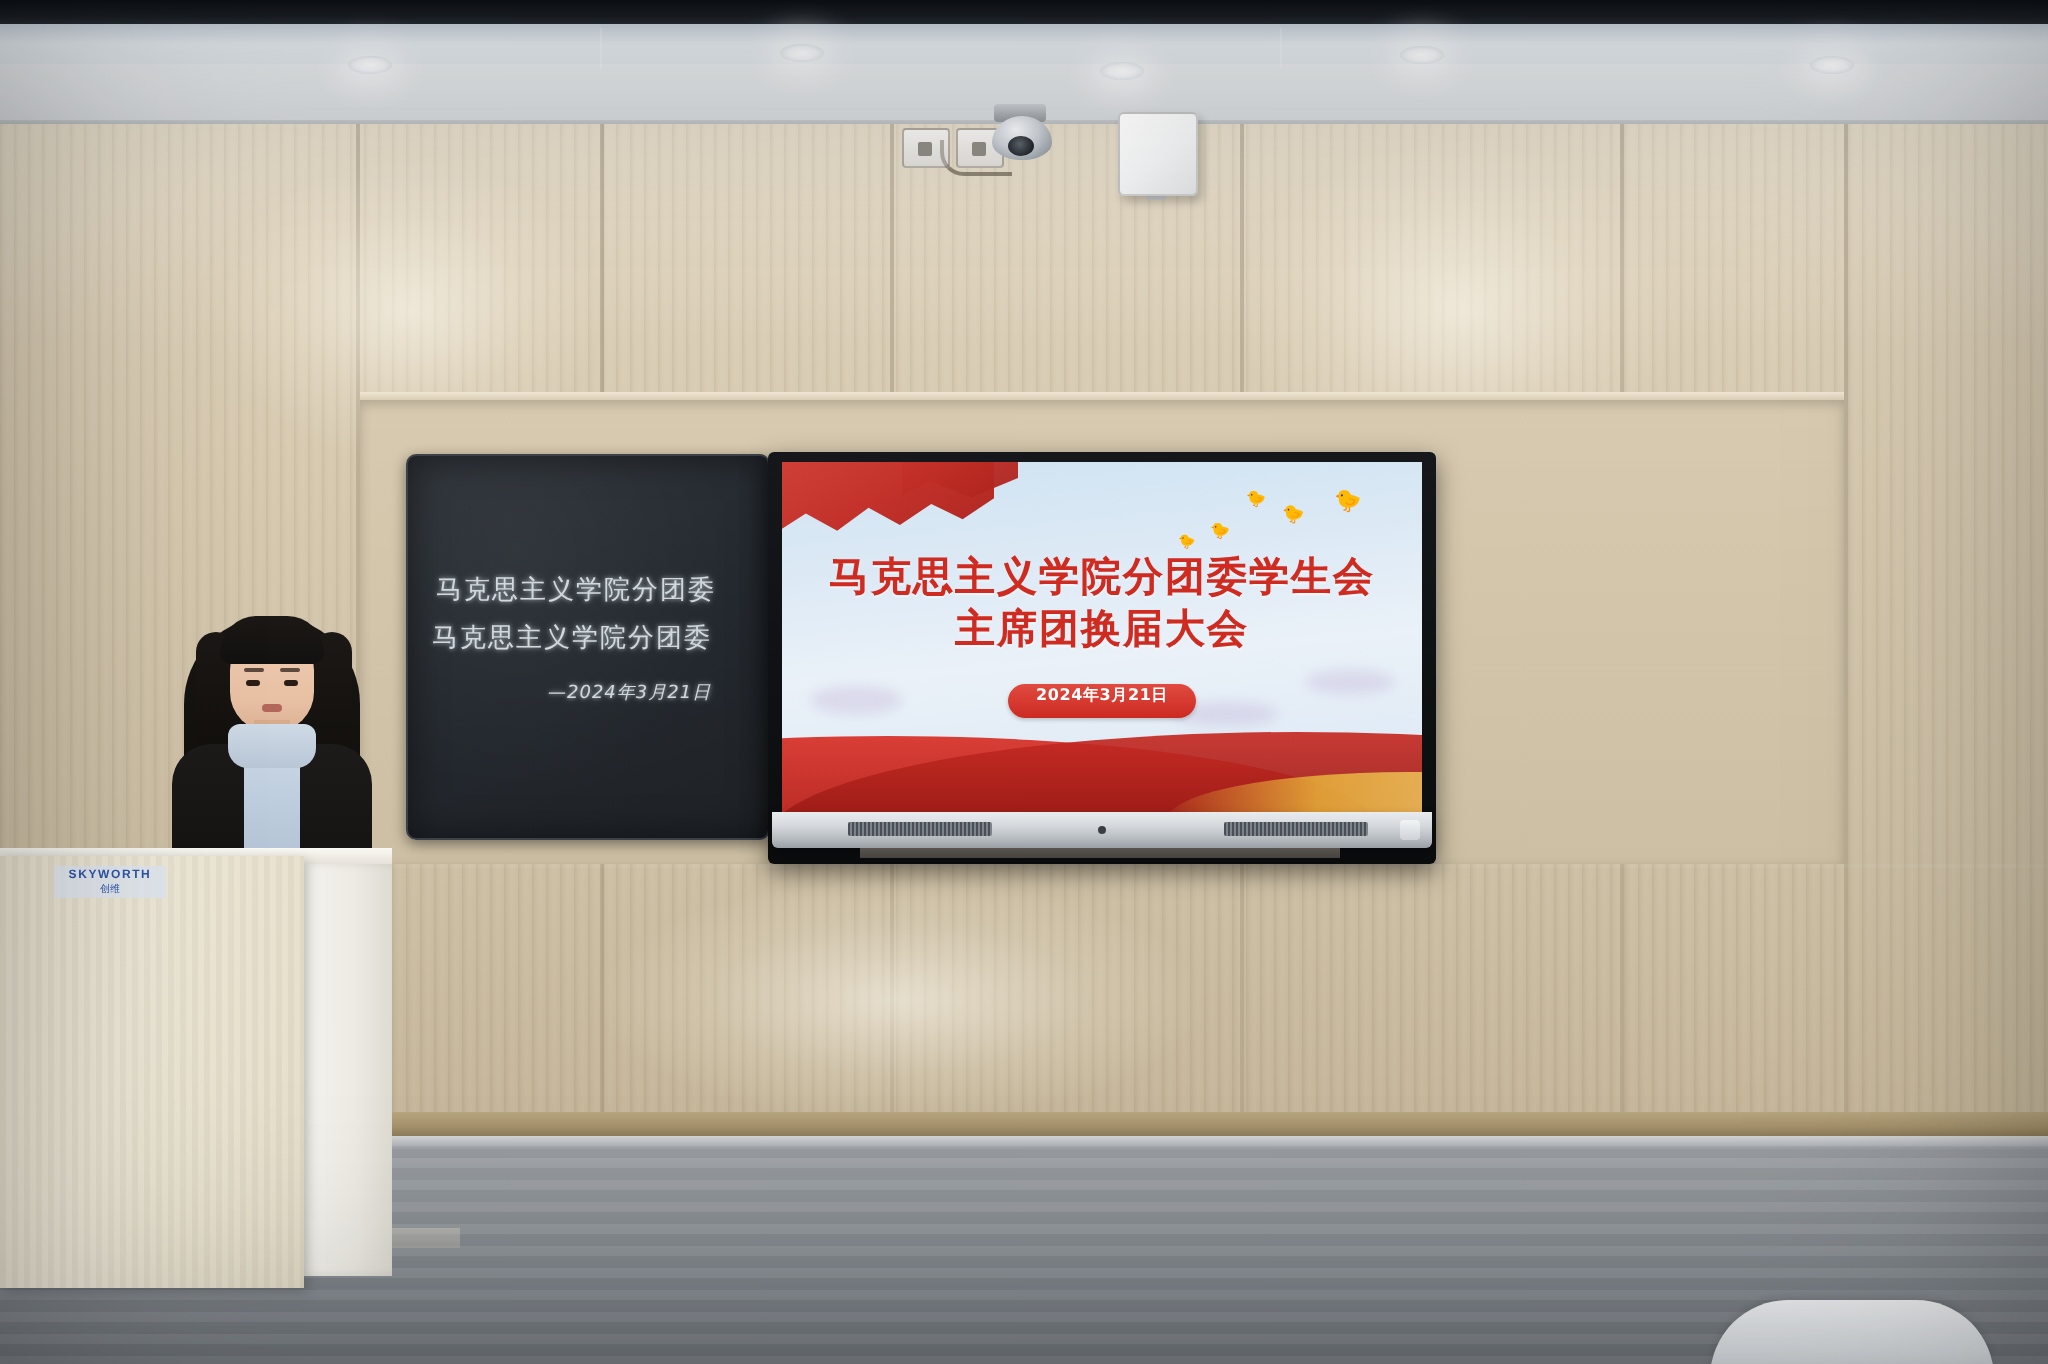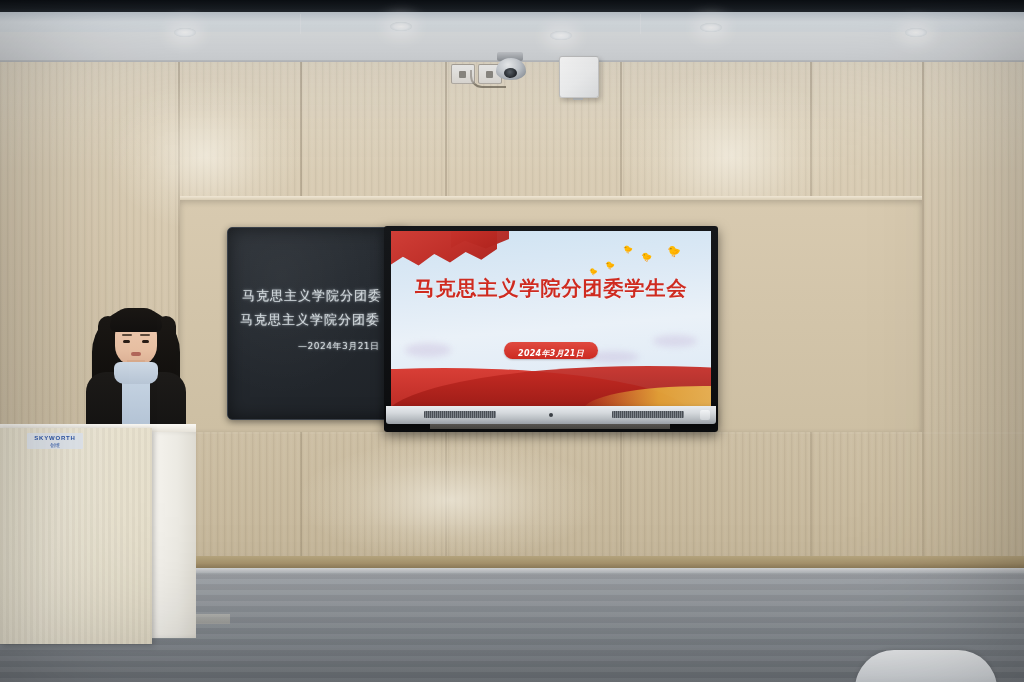--- a/index.html
+++ b/index.html
@@ -112,22 +112,22 @@
   .mist{position:absolute;border-radius:50%;background:rgba(173,140,196,.22);filter:blur(3px);}
   .bird{position:absolute;color:#c4546b;font-size:9px;line-height:9px;}
   .bird.g{color:#9fc24a;}
   .bird.p{color:#b07fc0;}
   .slide-title{position:absolute;left:0;width:320px;text-align:center;
     font-family:"DejaVu Sans",sans-serif;font-weight:bold;color:#cf2b20;
     text-shadow:0 1px 1px rgba(255,255,255,.55);}
   .t1{top:44px;font-size:20px;letter-spacing:1px;}
   .t2{top:70px;font-size:20px;letter-spacing:1px;}
   .date-pill{position:absolute;left:113px;top:111px;width:94px;height:17px;border-radius:9px;
-    background:linear-gradient(180deg,#e04a40,#cc2a21);display:flex;align-items:flex-end;justify-content:center;
-    box-shadow:0 1px 2px rgba(0,0,0,.2);font-style:italic;}
+    background:linear-gradient(180deg,#e04a40,#cc2a21);display:flex;align-items:flex-start;justify-content:center;
+    box-shadow:0 1px 2px rgba(0,0,0,.2);}
   .date-pill span{color:#fff;font-family:"DejaVu Sans",sans-serif;font-size:8px;font-weight:bold;letter-spacing:.3px;}
 
   
   .podium-front{position:absolute;left:0;top:428px;width:152px;height:216px;
     background:
       repeating-linear-gradient(90deg,rgba(0,0,0,.03) 0 3px,rgba(255,255,255,.03) 3px 6px),
       linear-gradient(100deg,#e9e3d0 0%,#efe9d8 40%,#e3dcc7 100%);
     box-shadow:2px 2px 6px rgba(0,0,0,.18);}
   .podium-side{position:absolute;left:150px;top:432px;width:46px;height:206px;
     background:linear-gradient(90deg,#f6f4ef 0%,#eceae3 60%,#dedbd2 100%);
@@ -217,43 +217,44 @@
   <div class="socket" style="left:478px;top:64px;width:22px;height:18px;">
       <i></i>
     </div>
   <div class="cam-cable"></div>
   <div class="cam-mount"></div>
   <div class="cam-dome"></div>
   <div class="cam-lens"></div>
   <div class="ap-mount"></div>
   <div class="ap-box"></div>
 
-  <div class="bb" style="left:203px;top:227px;width:180px;height:191px;margin-left:24px;">
+  <div class="bb" style="left:203px;top:227px;width:180px;height:191px;">
     <div class="chalk chalk-l" style="left:14px;top:58px;">马克思主义学院分团委</div>
     <div class="chalk chalk-l" style="left:12px;top:82px;">马克思主义学院分团委</div>
-    <div class="chalk chalk-date" style="left:70px;top:112px;">—2024年3月21日</div>
+    <div class="chalk chalk-date" style="left:70px;top:112px;font-style:italic;">—2024年3月21日</div>
   </div>
 
 
   <div class="tv-body"></div>
   <div class="tv-screen">
     <div class="flag-tl"></div>
     <div class="flag-tl2"></div>
 
     <div class="mist" style="left:14px;top:112px;width:46px;height:14px;"></div>
     <div class="mist" style="left:196px;top:120px;width:52px;height:12px;"></div>
     <div class="mist" style="left:262px;top:104px;width:44px;height:12px;"></div>
 
     <div class="bird" style="left:276px;top:16px;font-size:11px;">🐤</div>
     <div class="bird" style="left:250px;top:22px;">🐤</div>
     <div class="bird p" style="left:232px;top:14px;font-size:8px;">🐤</div>
     <div class="bird g" style="left:214px;top:30px;font-size:8px;">🐤</div>
     <div class="bird" style="left:198px;top:36px;font-size:7px;">🐤</div>
 
     <div class="slide-title t1">马克思主义学院分团委学生会</div>
+    <div class="slide-title t2">主席团换届大会</div>
 
     <div class="date-pill">
       <span>2024年3月21日</span>
     </div>
 
     <div class="wave wave1"></div>
     <div class="wave wave2"></div>
     <div class="wave wave3"></div>
   </div>
   <div class="tv-bezelbot"></div>

